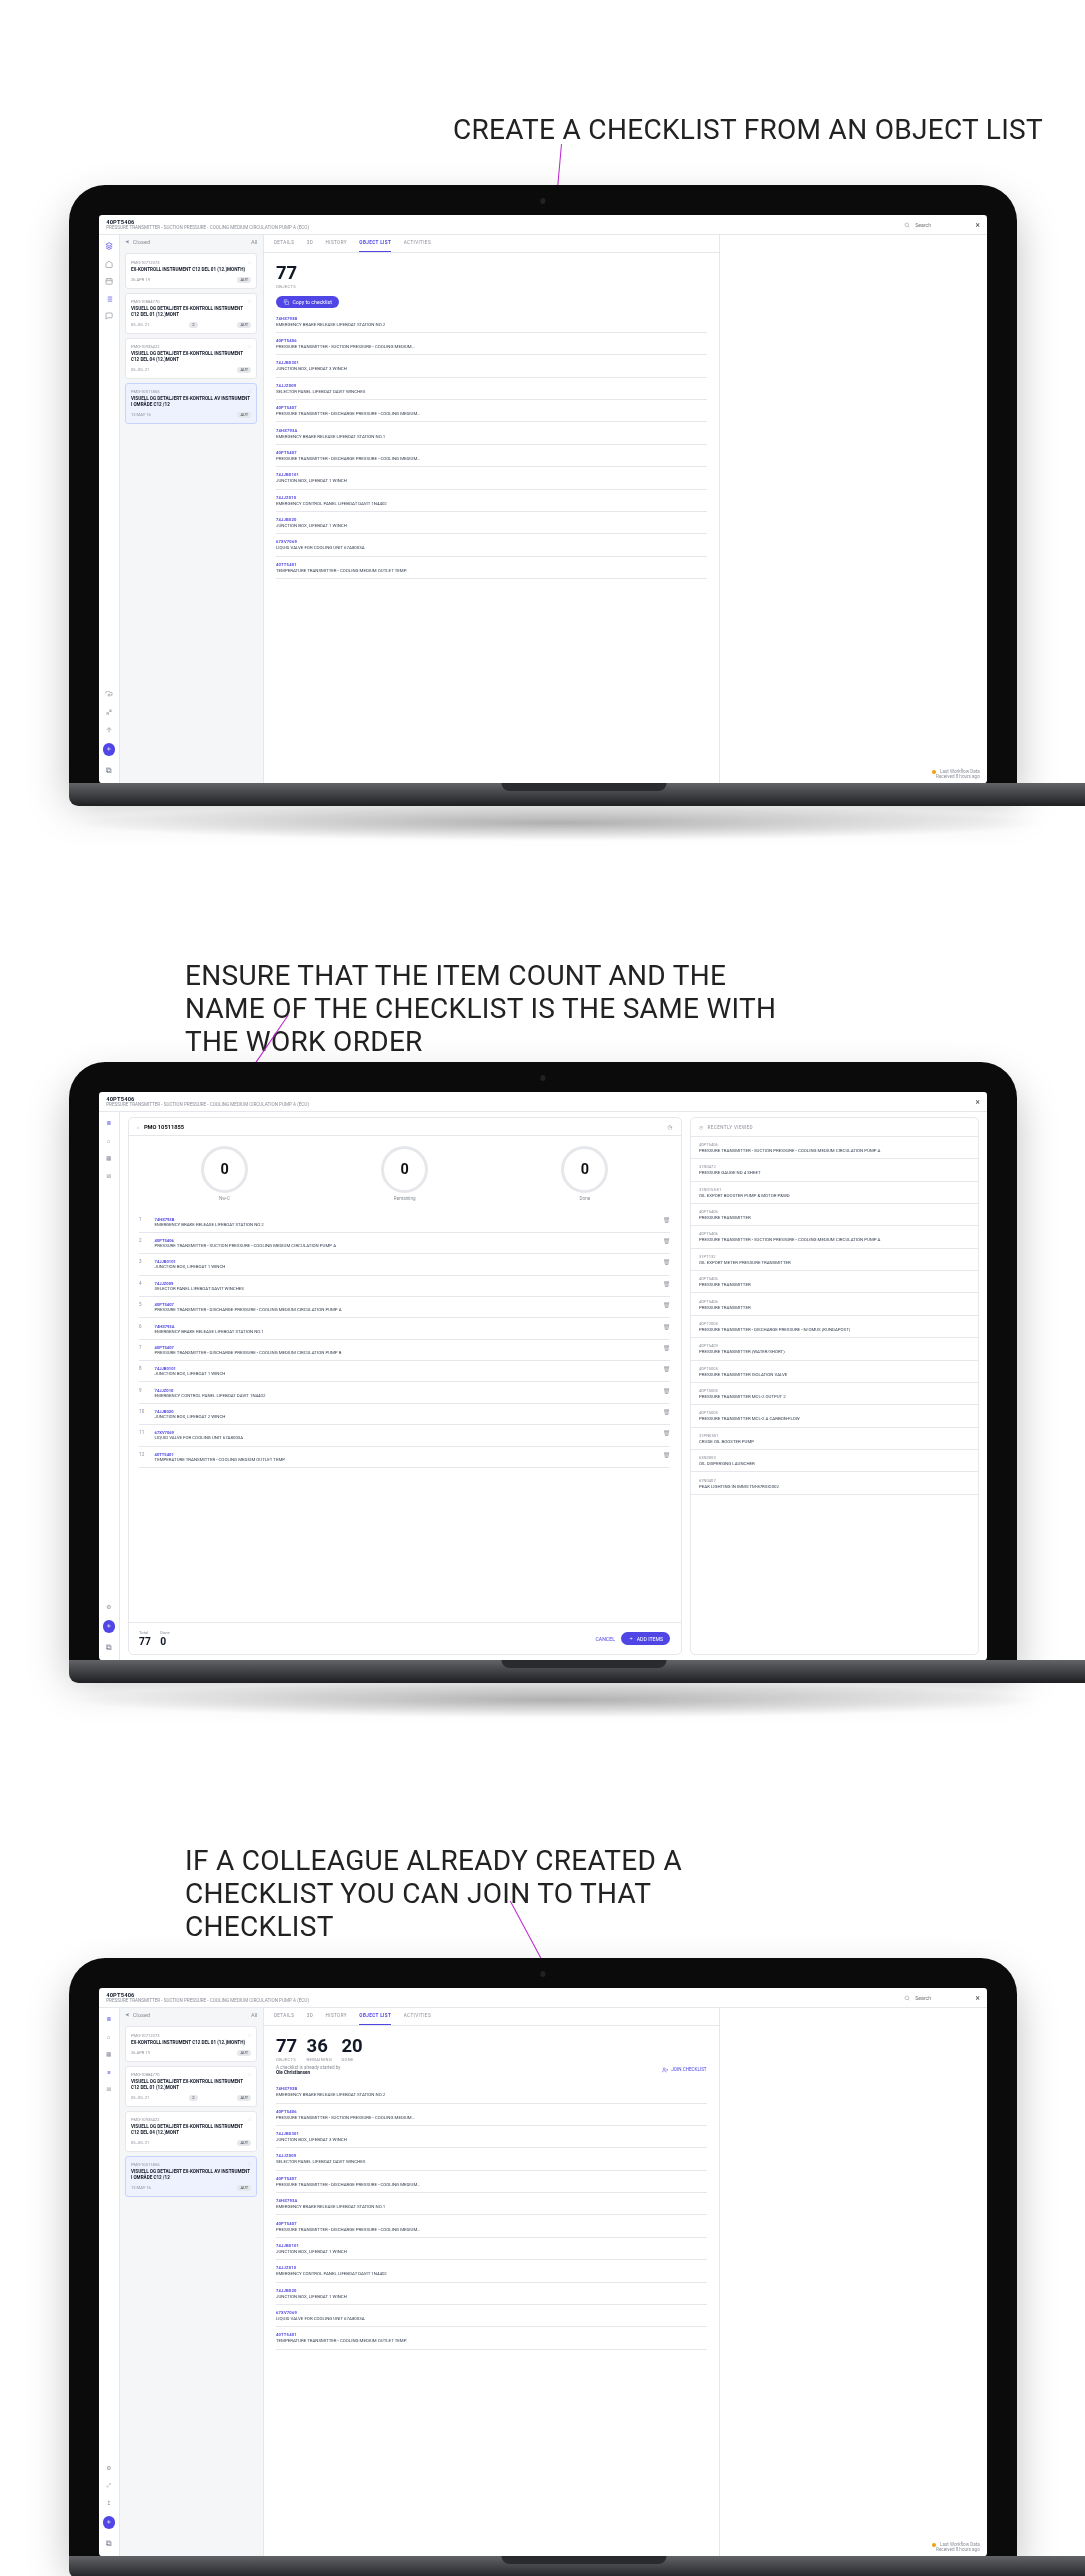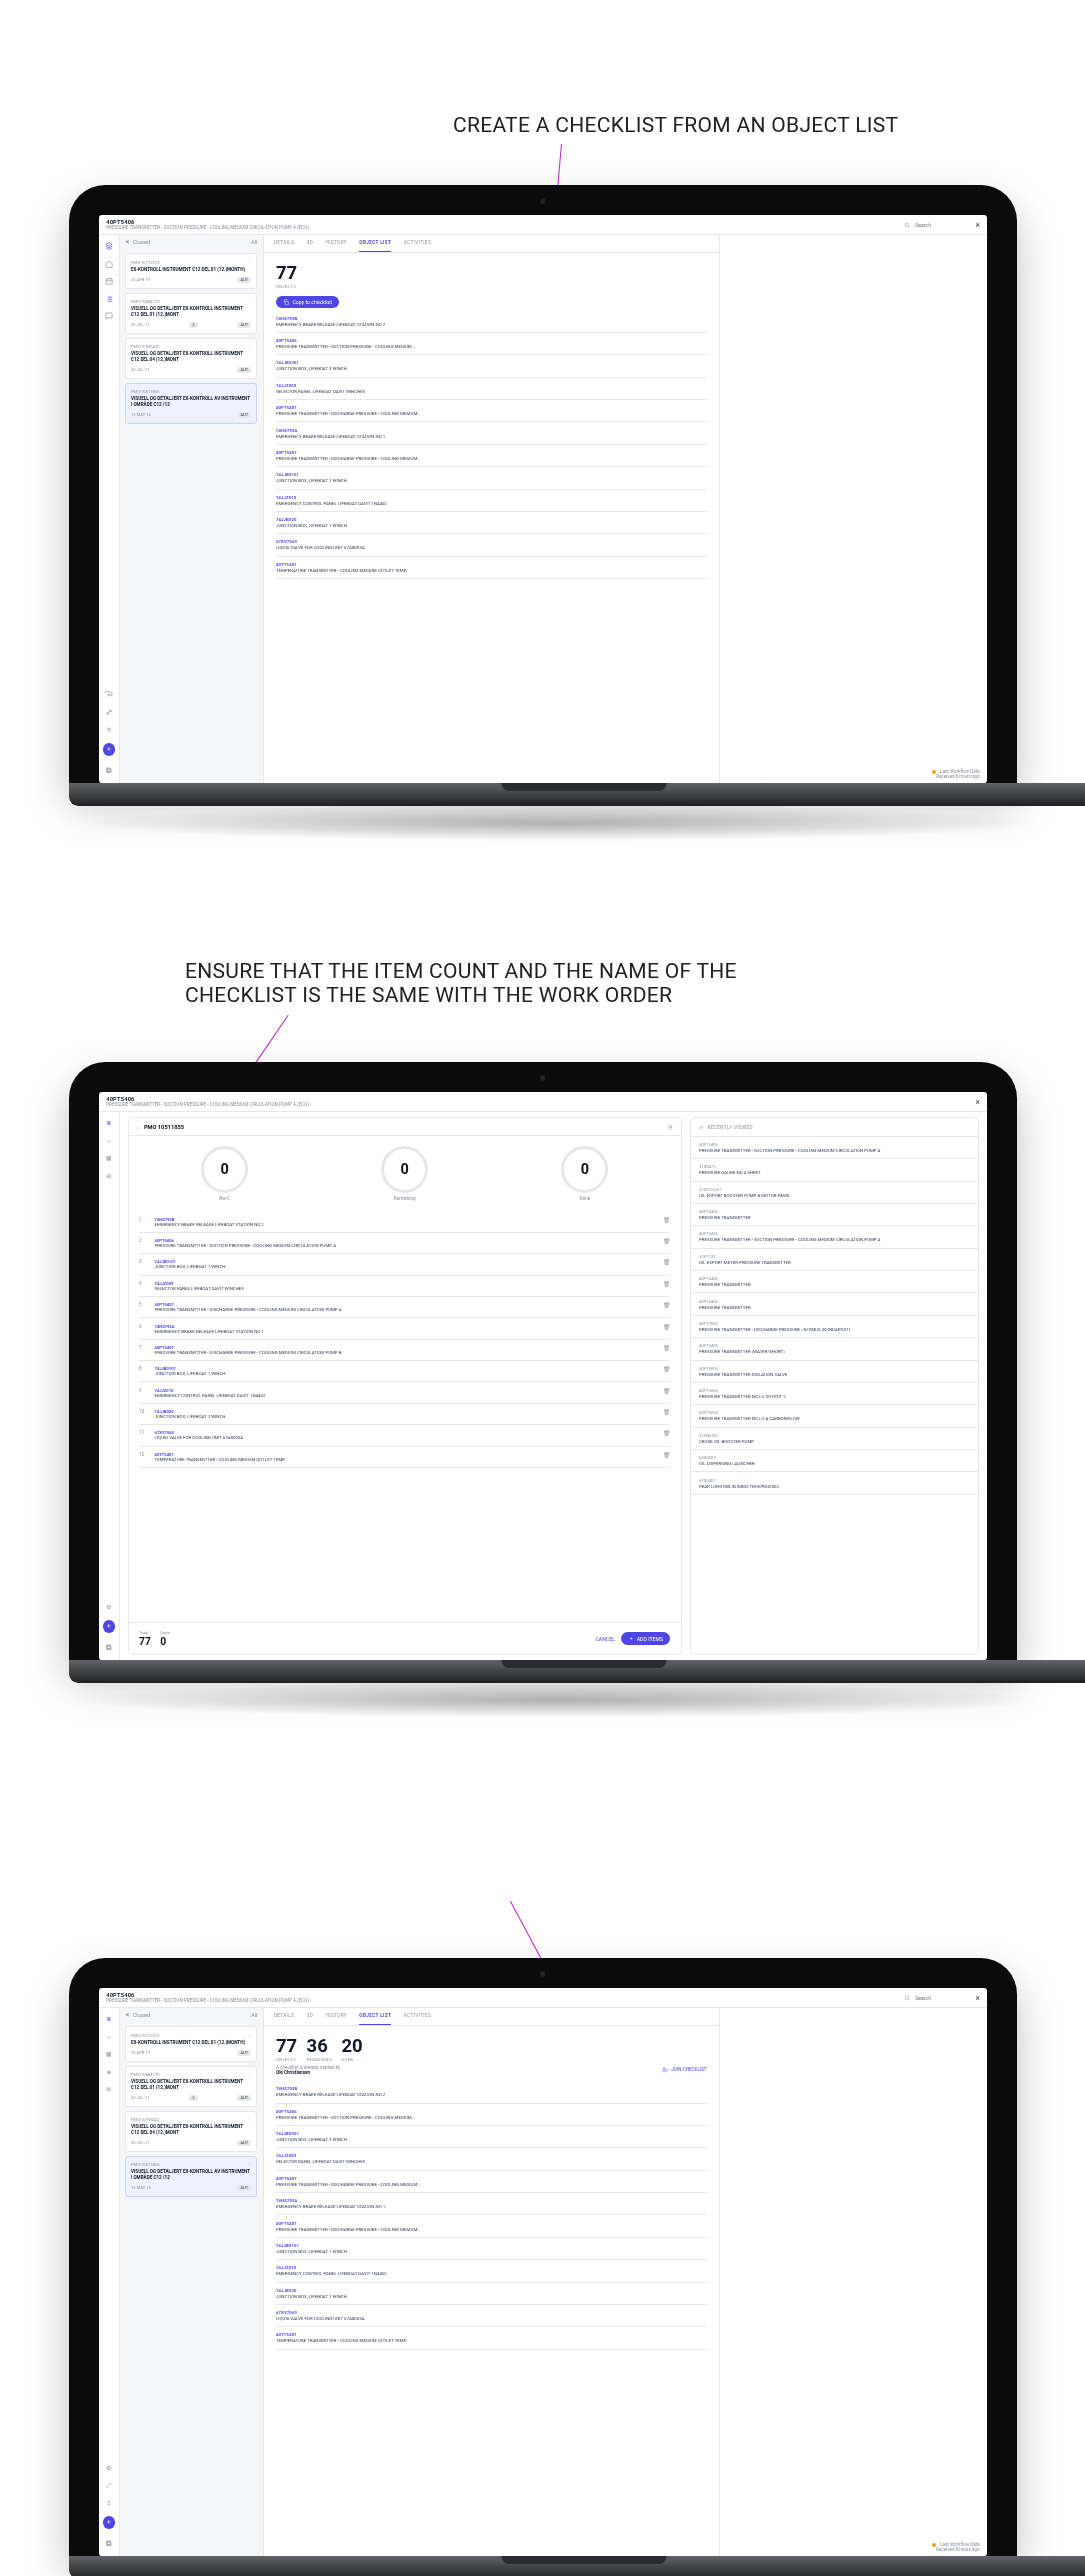--- a/index.html
+++ b/index.html
@@ -9,21 +9,21 @@
     --bg:#FFFFFF;
     --panel:#F5F6F8;
     --line:#E5E7EB;
     --amber:#F59E0B;
     --soft-blue:#EEF2FF;
   }
   *{box-sizing:border-box;font-family:-apple-system,BlinkMacSystemFont,"Segoe UI",Roboto,Helvetica,Arial,sans-serif;}
   body{margin:0;background:#fff;width:1085px;}
 
   
-  .caption{font-size:21px;letter-spacing:0.3px;color:#222;}
+  .caption{font-size:28px;letter-spacing:0.3px;color:#222;}
 
   
   .stage{position:relative;width:1085px;}
   .laptop-wrap{position:relative;margin:0 auto;width:948px;}
   .bezel{position:relative;width:948px;height:598px;background:#0b0b0c;border-radius:36px 36px 0 0;box-shadow:0 20.6px 41px rgba(0,0,0,.25);padding:30px 30px 0 30px;}
   .camera{position:absolute;top:13.4px;left:50%;transform:translateX(-50%);width:5.2px;height:5.2px;border-radius:50%;background:#222;}
   .screen{width:100%;height:100%;background:#fff;border-radius:3.1px;overflow:hidden;position:relative;}
   .base{position:relative;width:1030px;height:23px;margin:0 auto;background:linear-gradient(#626367,#3a3b3e 60%,#1e1f21);border-radius:0 0 9.3px 9.3px;}
   .base::before{content:"";position:absolute;top:0;left:50%;transform:translateX(-50%);width:165px;height:8.2px;background:#2a2b2e;border-radius:0 0 10.3px 10.3px;}
   .deskshadow{width:979px;height:36px;margin:-1px auto 0;border-radius:50%;background:radial-gradient(ellipse at center,rgba(0,0,0,.28),rgba(0,0,0,0) 70%);}
@@ -593,20 +593,21 @@
           </div>
         </div>
       </div>
     </div>
     <div class="base"></div>
     <div class="deskshadow"></div>
   </div>
 </div>
 
 <div class="stage" style="height:896px;">
+  <div class="caption" style="position:absolute;left:185px;top:41px;width:618px;">IF A COLLEAGUE ALREADY CREATED A CHECKLIST YOU CAN JOIN TO THAT CHECKLIST</div>
   <svg style="position:absolute;left:505px;top:98px;" width="103" height="149" viewBox="0 0 200 290">
     <defs>
         <marker id="ah3" markerWidth="8" markerHeight="8" refX="6" refY="4" orient="auto">
           <path d="M0,0 L8,4 L0,8 Z" fill="#C026D3"></path>
         </marker>
       </defs>
     <line x1="10" y1="0" x2="160" y2="280" stroke="#C026D3" stroke-width="2" marker-end="url(#ah3)"></line>
   </svg>
 
   <div class="laptop-wrap" style="position:absolute;left:69px;top:155px;">

